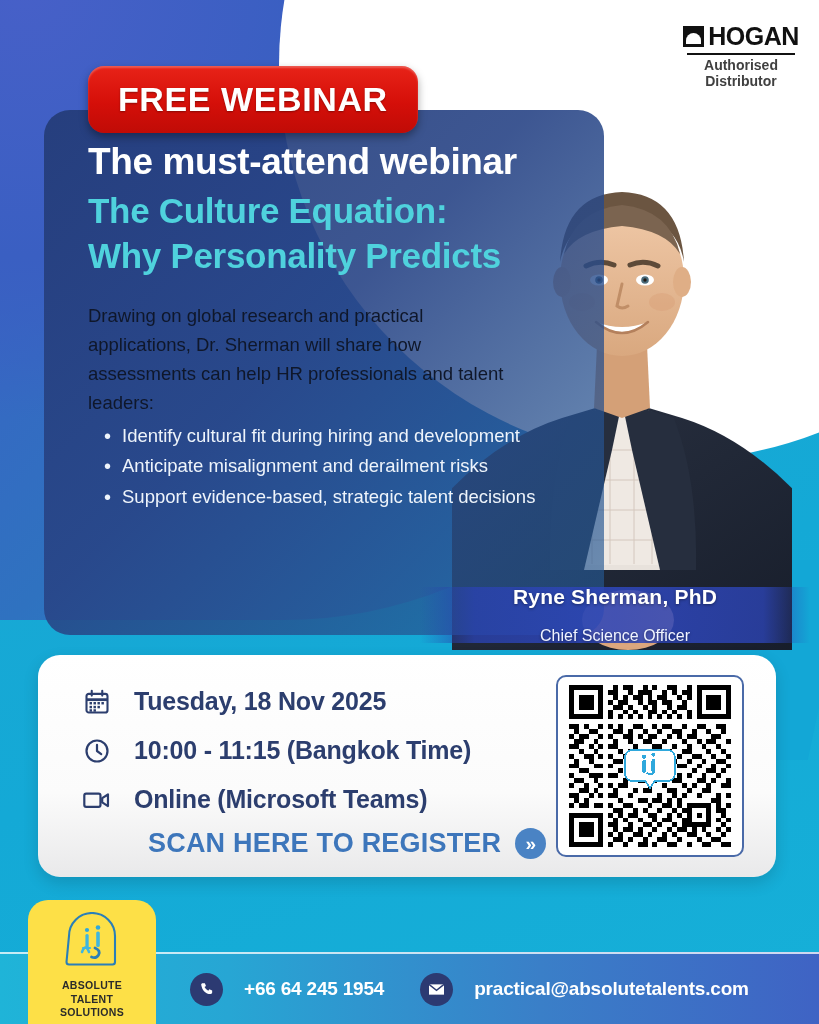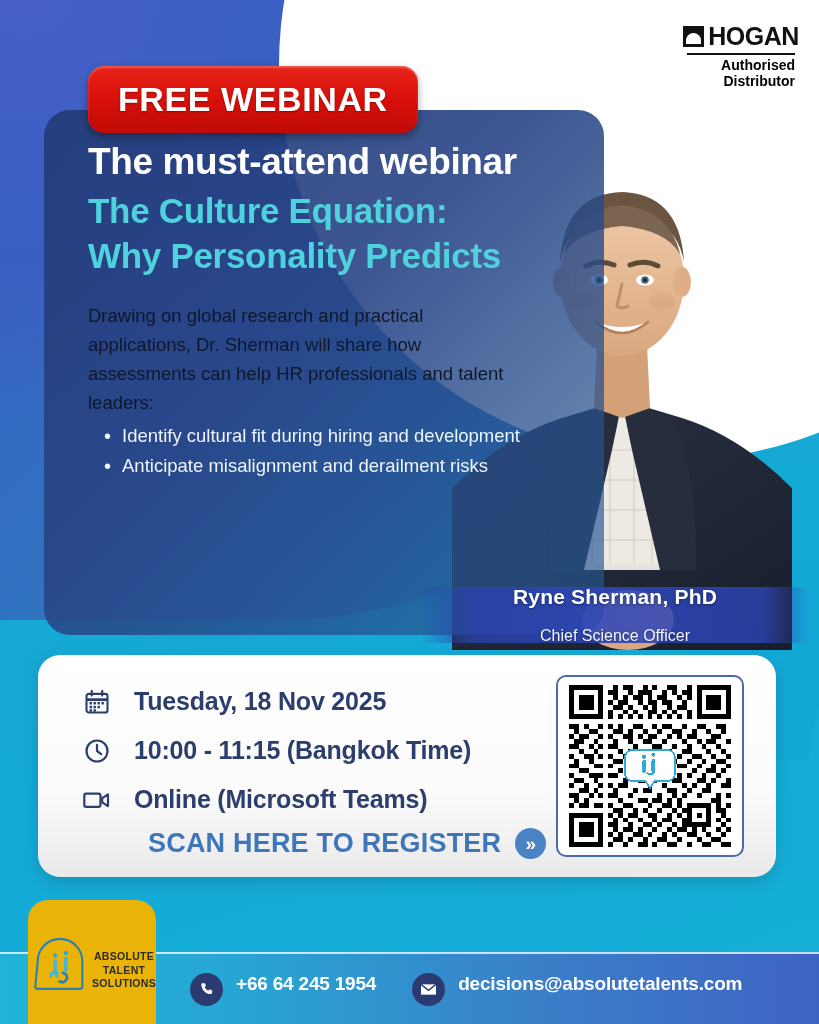--- a/index.html
+++ b/index.html
@@ -48,21 +48,21 @@
   .hogan-top { display:flex; align-items:center; justify-content:center; gap:4px; }
   .hogan-mark {
     width:21px; height:21px; background:#111; position:relative; flex:0 0 auto;
   }
   .hogan-mark::after {
     content:""; position:absolute; left:3px; bottom:3px; width:15px; height:11px;
     background:#fff; border-radius:7.5px 7.5px 0 0;
   }
   .hogan-word { font-size:25px; font-weight:bold; letter-spacing:-0.5px; color:#111; line-height:1; }
   .hogan-rule { height:2px; background:#111; margin:4px 0 3px; }
-  .hogan-sub { font-size:14px; font-weight:bold; color:#000000; line-height:1.12;text-align:right; }
+  .hogan-sub { font-size:14px; font-weight:bold; color:#404040; line-height:1.12; }
 
   
   .photo {
     position:absolute; left:452px; top:150px; width:340px; height:500px;
     overflow:hidden;
   }
   .photo svg { display:block; }
 
   
   .card-dark {
@@ -145,32 +145,32 @@
   .qr-box svg { display:block; width:100%; height:100%; }
 
   
   .bottom-bar {
     position:absolute; left:0; bottom:0; width:819px; height:72px; z-index:4;
     background:linear-gradient(90deg,#1fb4d8 0%,#27a6d4 28%,#3a7fc8 66%,#3f63c4 100%);
     border-top:2px solid rgba(255,255,255,.75);
     display:flex; align-items:center;
   }
   .contact-wrap { display:flex; align-items:center; gap:36px; margin-left:190px; }
-  .contact { display:flex; gap:13px; }
+  .contact { display:flex; align-items:center; gap:21px; }
   .contact .cic {
     width:33px; height:33px; border-radius:50%; background:#2c3a72;
     display:flex; align-items:center; justify-content:center; color:#fff;
   }
   .contact .ctx { color:#fff; font-size:19px; font-weight:bold; letter-spacing:-.2px; }
 
   
   .logo-card {
     position:absolute; left:28px; bottom:0; width:128px; height:124px; z-index:7;
-    background:#eab308; border-radius:20px 20px 0 0;
-    display:flex; flex-direction:row; align-items:center; justify-content:flex-start;
+    background:#fde047; border-radius:20px 20px 0 0;
+    display:flex; flex-direction:column; align-items:center; justify-content:flex-start;
     padding-top:12px;
   }
   .logo-name {
     margin-top:5px; text-align:center; color:#2b2b2b;
     font-size:10.5px; font-weight:bold; line-height:1.3; letter-spacing:.3px;
   }
 </style>
 </head>
 <body>
 
@@ -270,20 +270,21 @@
 <div class="content">
   <div class="h-kicker">The must-attend webinar</div>
   <div class="h-title">
     <div>The Culture Equation:</div>
     <div>Why Personality Predicts</div>
   </div>
   <div class="body-copy">Drawing on global research and practical applications, Dr. Sherman will share how assessments can help HR professionals and talent leaders:</div>
   <ul class="bullets">
     <li>Identify cultural fit during hiring and development</li>
     <li>Anticipate misalignment and derailment risks</li>
+    <li>Support evidence-based, strategic talent decisions</li>
   </ul>
 </div>
 
 <div class="nameplate">
   <div class="np-name">Ryne Sherman, PhD</div>
   <div class="np-role">Chief Science Officer</div>
 </div>
 
 <div class="card-white"></div>
 
@@ -416,21 +417,21 @@
       </span>
       <span class="ctx">+66 64 245 1954</span>
     </div>
     <div class="contact">
       <span class="cic">
         <svg width="19" height="19" viewBox="0 0 24 24" fill="currentColor">
           <path d="M2.5 5.5h19v13h-19z"></path>
           <path d="M2.5 5.5 L12 13 L21.5 5.5" fill="none" stroke="#2c3a72" stroke-width="1.7"></path>
         </svg>
       </span>
-      <span class="ctx">decisions@absolutetalents.com</span>
+      <span class="ctx">practical@absolutetalents.com</span>
     </div>
   </div>
 </div>
 
 <div class="logo-card">
   <svg width="66" height="62" viewBox="0 0 66 62">
     <path d="M10 24 a23 23 0 0 1 46 0 v26 a2.5 2.5 0 0 1 -2.5 2.5 h-21 l-22.5 0 a2.5 2.5 0 0 1 -2.5 -2.5 z" fill="none" stroke="#2a7fb8" stroke-width="2.1"></path>
     <g fill="#2fa8dc">
       <circle cx="28" cy="18" r="2.1"></circle>
       <circle cx="39" cy="15.5" r="2.3"></circle>

